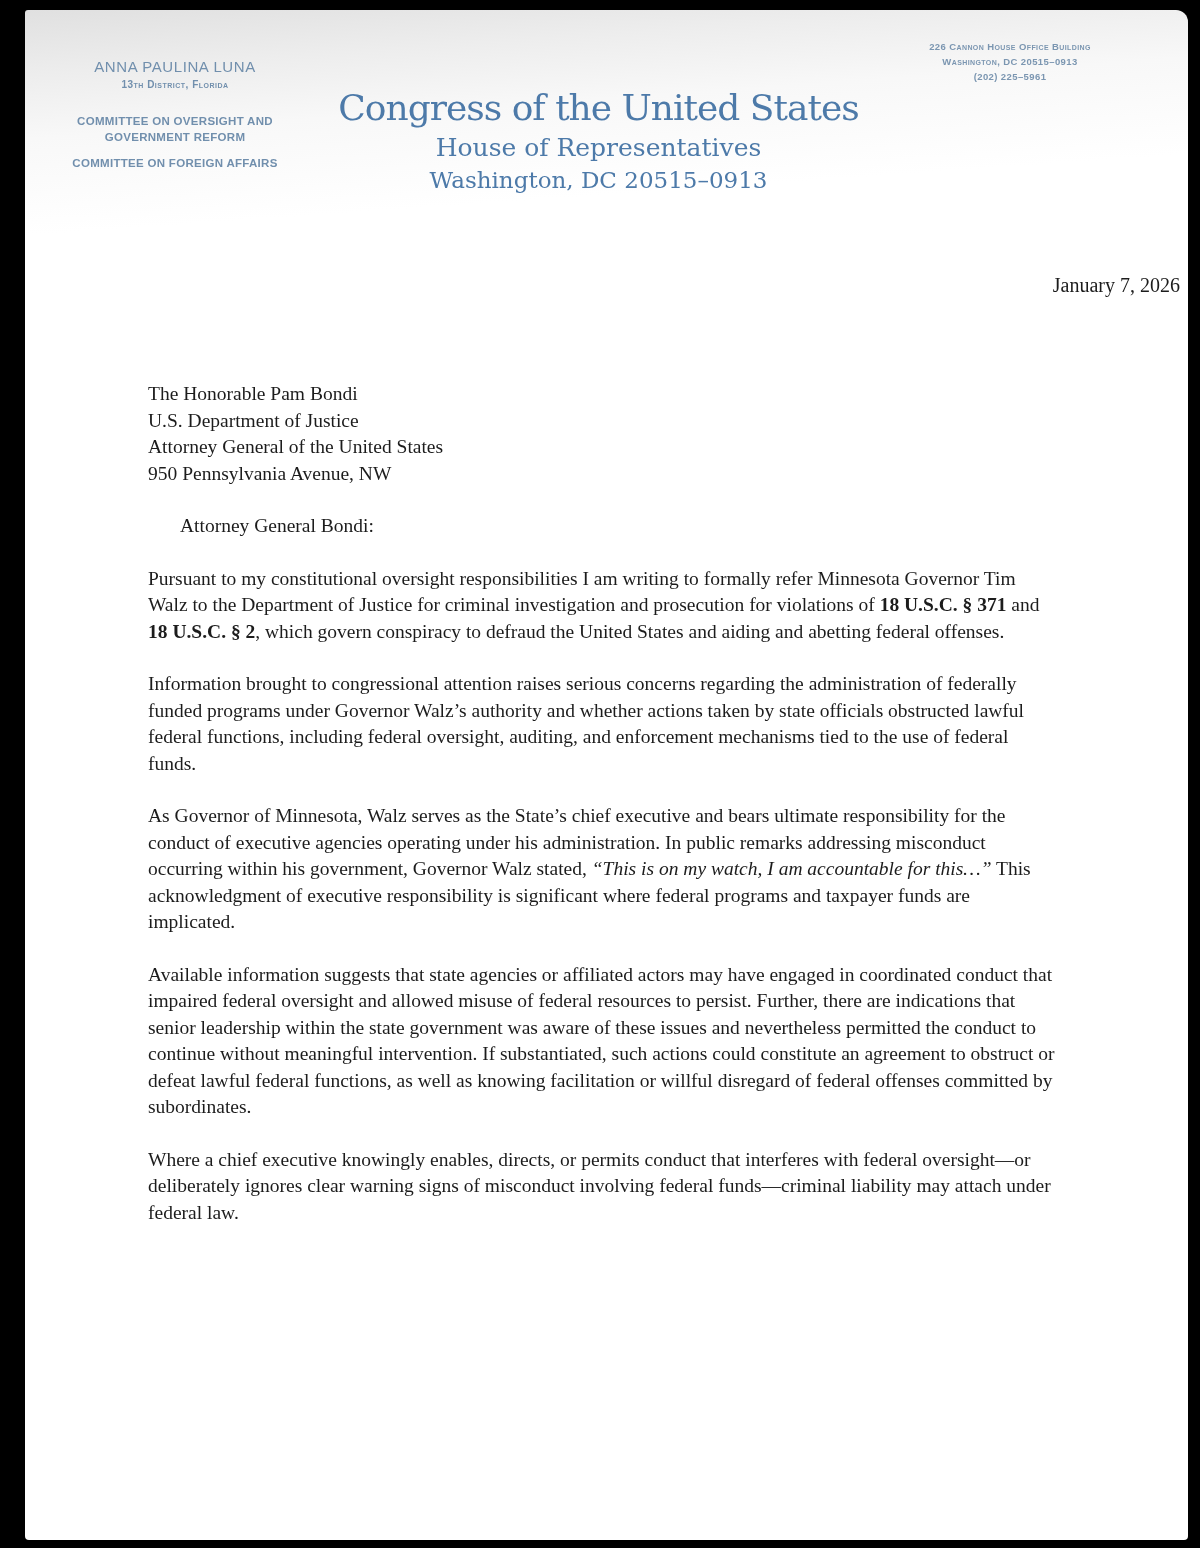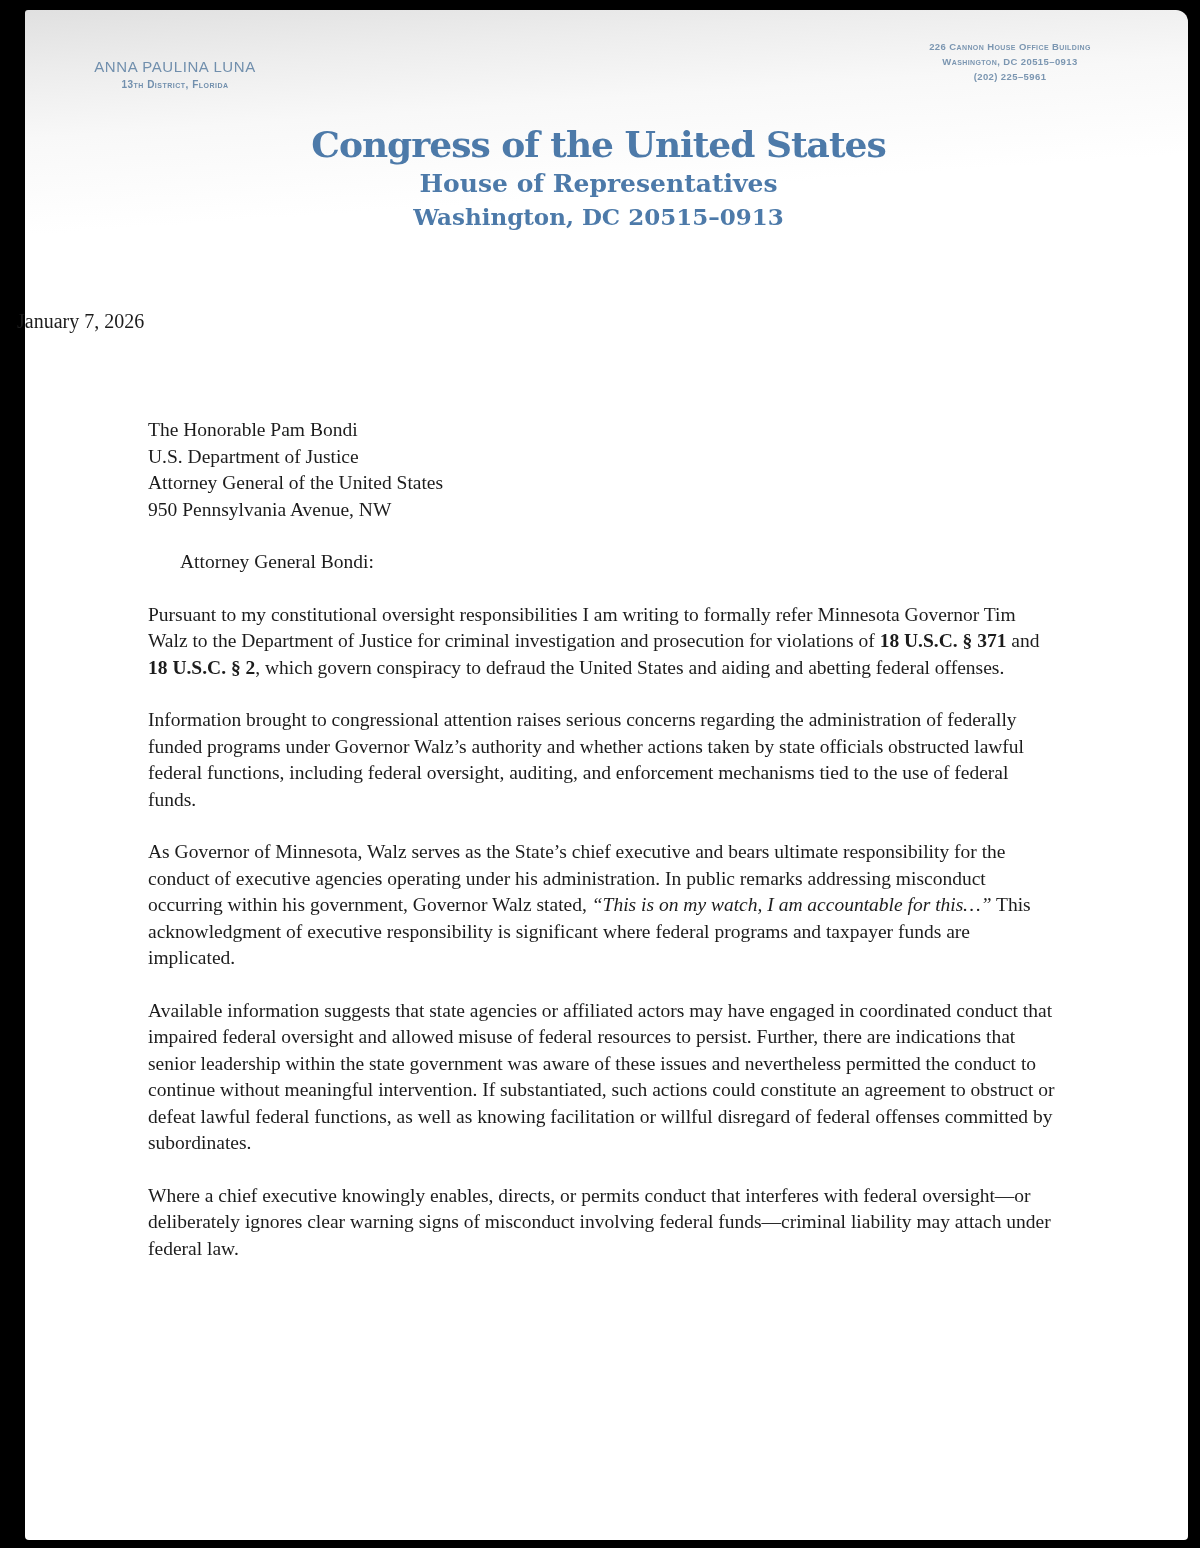--- a/index.html
+++ b/index.html
@@ -30,34 +30,34 @@
   .lh-committees .committee{width:212px;margin:0 auto 10px auto;}
   .lh-right{
     position:absolute;right:48px;top:29px;width:260px;
     text-align:center;
     font-family:"Liberation Sans", sans-serif;
     font-size:9.5px;font-weight:bold;
     font-variant:small-caps;letter-spacing:.4px;
     color:#7b96b1;line-height:1.6;
   }
   .masthead{
-    margin-top:116px;
+    margin-top:80px;
     text-align:center;
     transform:translateX(-8px);
     color:#4d7aa9;
     font-family:"DejaVu Serif","Liberation Serif",serif;
-    font-weight:bold;
+    font-weight:normal;
   }
   .masthead-line1{font-size:36px;letter-spacing:-1px;line-height:1.0;}
   .masthead-line2{font-size:25px;margin-top:9px;line-height:1.0;}
   .masthead-line3{font-size:23px;margin-top:9px;line-height:1.0;}
   
   .date-line{
     margin-top:82px;
-    text-align:left;
+    text-align:right;
     transform:translateX(-8px);
     font-size:20px;color:#1c1c1c;
   }
   .letter-content{
     margin:84px 130px 0 123px;
     color:#1c1c1c;
     font-size:19.5px;
     line-height:26.5px;
   }
   .recipient div{white-space:nowrap;}
@@ -67,20 +67,24 @@
   .body-paragraph i{}
 </style>
 </head>
 <body>
 
 <div class="paper">
 
   <div class="lh-left">
     <div class="lh-name">ANNA PAULINA LUNA</div>
     <div class="lh-district">13th District, Florida</div>
+    <div class="lh-committees">
+        <div class="committee">COMMITTEE ON OVERSIGHT AND GOVERNMENT REFORM</div>
+        <div class="committee">COMMITTEE ON FOREIGN AFFAIRS</div>
+      </div>
   </div>
 
   <div class="lh-right">
     <div>226 Cannon House Office Building</div>
     <div>Washington, DC 20515–0913</div>
     <div>(202) 225–5961</div>
   </div>
 
   <div class="masthead">
     <div class="masthead-line1">Congress of the United States</div>

